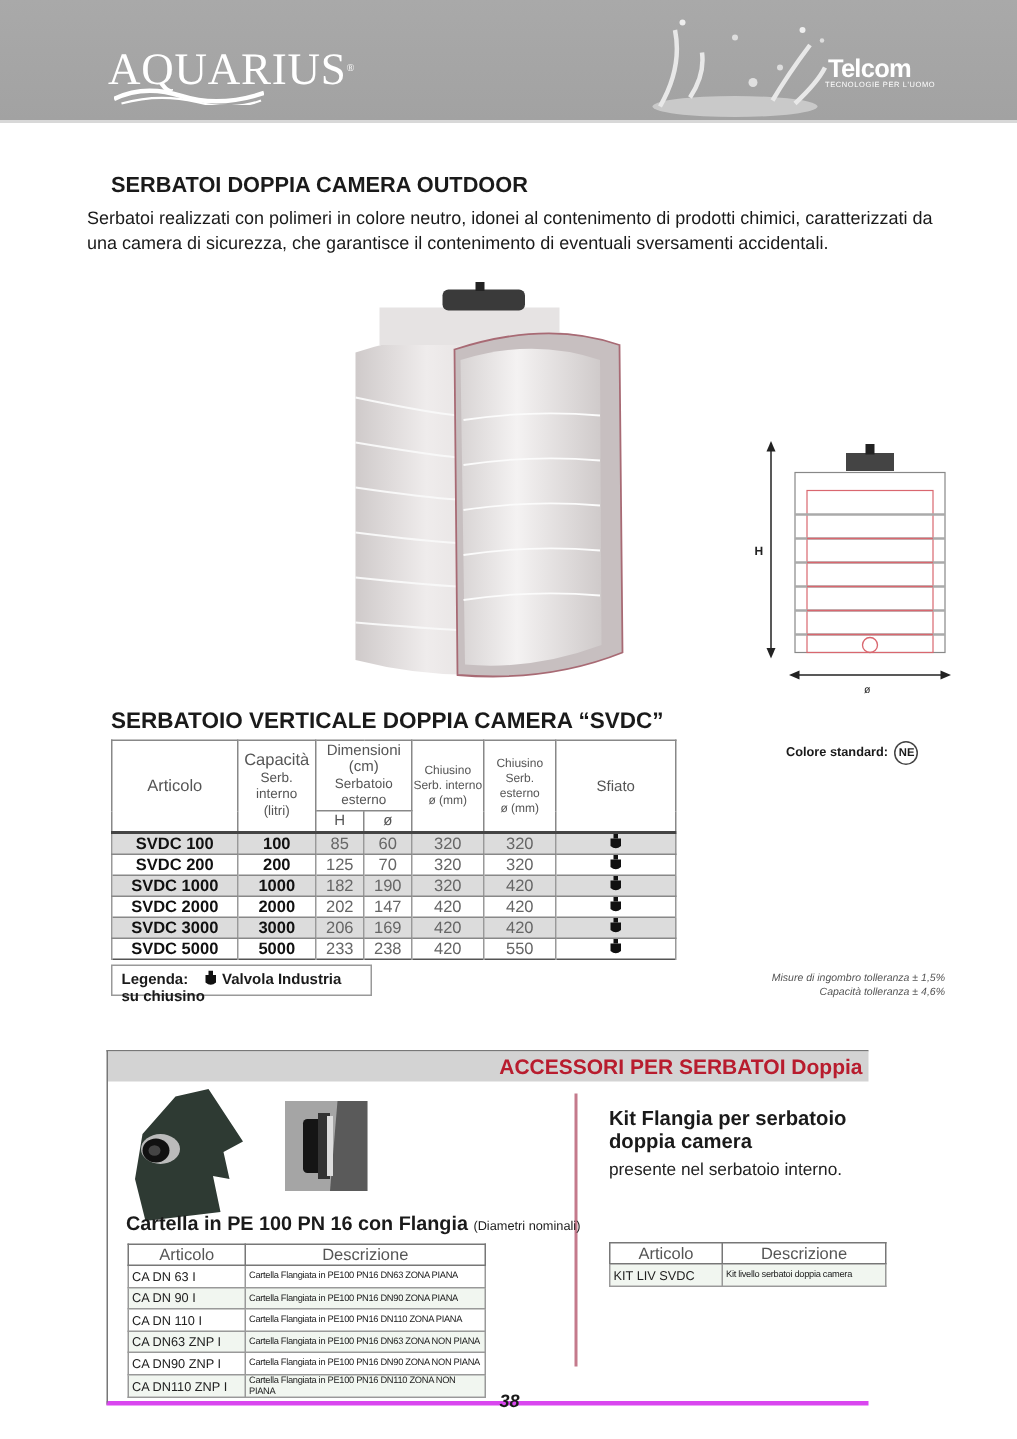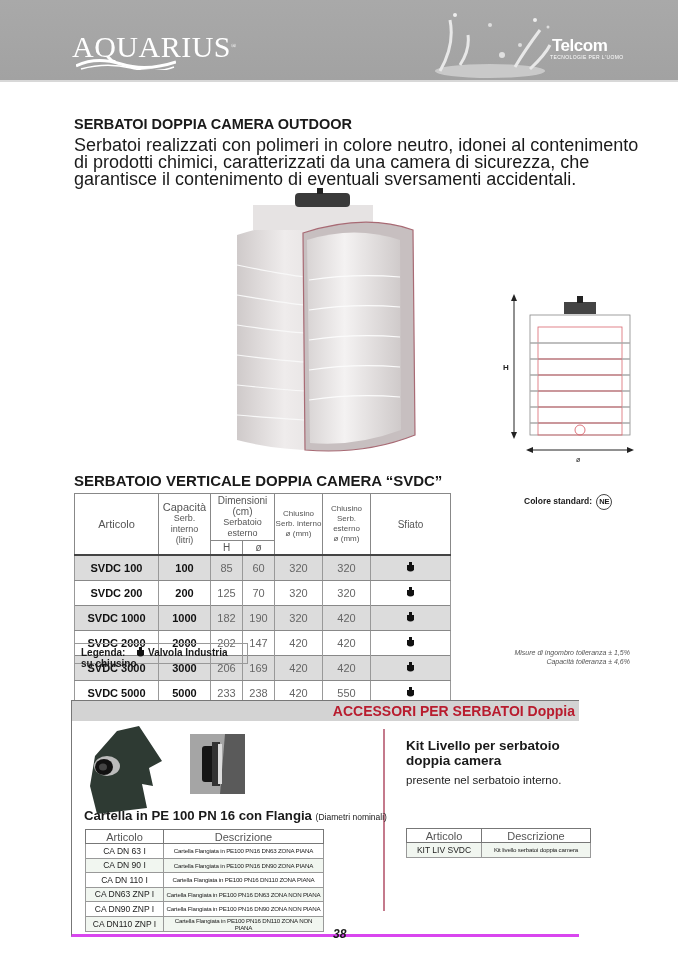--- a/index.html
+++ b/index.html
@@ -9,32 +9,32 @@
   .header { position: absolute; left: 0; top: 0; width: 678px; height: 82px; background: linear-gradient(#a9a9a9, #a2a2a2); border-bottom: 2px solid #d8d8d8; }
   .brand { position: absolute; left: 72px; top: 30px; color: #fff; font-family: "Liberation Serif", serif; font-size: 24px; letter-spacing: 0.5px; }
   .brand .big { font-size: 30px; }
   .brand-wave { position: absolute; left: 76px; top: 58px; width: 100px; height: 12px; }
   .header-title { position: absolute; left: 242px; top: 50px; font-size: 17px; font-weight: bold; color: #222; }
   .splash { position: absolute; left: 420px; top: 5px; width: 140px; height: 75px; }
   .telcom { position: absolute; left: 552px; top: 36px; color: #fff; font-weight: bold; font-size: 17px; letter-spacing: -0.5px; }
   .telcom-sub { position: absolute; left: 550px; top: 54px; color: #fff; font-size: 5px; letter-spacing: 0.4px; }
 
   .sec-title { position: absolute; left: 74px; top: 116px; font-size: 14.5px; font-weight: bold; color: #1a1a1a; }
-  .sec-desc { position: absolute; left: 74px; top: 137px; width: 570px; font-size: 18px; line-height: 17px; color: #1a1a1a; }
+  .sec-desc { position: absolute; left: 58px; top: 137px; width: 570px; font-size: 12px; line-height: 17px; color: #1a1a1a; }
 
   .tank-photo { position: absolute; left: 225px; top: 185px; width: 195px; height: 275px; }
   .tank-drawing { position: absolute; left: 500px; top: 290px; width: 140px; height: 175px; }
 
   .tbl-title { position: absolute; left: 74px; top: 472px; font-size: 15px; font-weight: bold; }
   table { border-collapse: collapse; }
   .main-tbl { position: absolute; left: 74px; top: 493px; width: 377px; border: 1.5px solid #555; font-size: 11px; }
   .main-tbl th { font-weight: normal; color: #555; border: 1px solid #888; text-align: center; line-height: 11px; padding: 1px 0; }
   .main-tbl th.lg { font-size: 11px; }
   .main-tbl th.sm { font-size: 8px; line-height: 10px; }
-  .main-tbl td { border-left: 1px solid #999; border-right: 1px solid #999; text-align: center; height: 25px; color: #666; font-size: 11px; }
+  .main-tbl td { border-left: 1px solid #999; border-right: 1px solid #999; text-align: center; height: 14px; color: #666; font-size: 11px; }
   .main-tbl td.b { color: #111; font-weight: bold; }
   .main-tbl tr.odd td { background: #dcdcdc; border-bottom: 1px solid #888; border-top: 1px solid #888; }
   .main-tbl tbody { border-top: 2px solid #444; }
 
   .legend { position: absolute; left: 74px; top: 643px; width: 174px; height: 21px; border: 1px solid #999; font-size: 10px; padding: 3px 6px; }
   .legend .lbl { font-weight: bold; margin-right: 8px; }
   .legend .txt { font-weight: bold; }
 
   .std-color { position: absolute; left: 524px; top: 494px; font-size: 8.5px; font-weight: bold; }
   .ne-badge { display: inline-block; width: 16px; height: 16px; border: 1px solid #444; border-radius: 50%; font-size: 7.5px; text-align: center; line-height: 14px; vertical-align: middle; margin-left: 2px; }
@@ -45,21 +45,21 @@
   .acc-title { position: absolute; right: 4px; top: 2px; font-size: 14px; font-weight: bold; color: #b81c2e; }
   .acc-divider { position: absolute; left: 311px; top: 28px; width: 1.5px; height: 182px; background: #c47a8c; }
 
   .flange1 { position: absolute; left: 15px; top: 25px; width: 78px; height: 88px; }
   .flange2 { position: absolute; left: 118px; top: 33px; width: 55px; height: 60px; background: #999; }
   .cartella-title { position: absolute; left: 12px; top: 107px; font-size: 13.2px; font-weight: bold; }
   .cartella-title .small { font-size: 8.5px; font-weight: normal; }
 
   .acc-tbl { border: 1.5px solid #444; font-size: 8px; }
   .acc-tbl th { font-weight: normal; color: #555; border: 1px solid #777; font-size: 11px; padding: 0 2px; height: 14px; }
-  .acc-tbl td { border: 1px solid #999; text-align: center; height: 14.5px; padding: 0 2px; }
+  .acc-tbl td { border: 1px solid #999; height: 14.5px; padding: 0 2px; }
   .acc-tbl td.code { font-size: 8.5px; color: #222; }
   .acc-tbl td.desc { font-size: 6.2px; color: #222; letter-spacing: -0.2px; }
   .acc-tbl tr.odd td { background: #f1f6f0; }
   .cart-tbl { position: absolute; left: 13px; top: 128px; width: 239px; }
   .kit-tbl { position: absolute; left: 334px; top: 127px; width: 185px; }
 
   .kit-title { position: absolute; left: 334px; top: 37px; font-size: 13.5px; font-weight: bold; }
   .kit-desc { position: absolute; left: 334px; top: 72px; font-size: 11.5px; line-height: 15px; color: #222; }
 
   .page-num { position: absolute; left: 333px; top: 927px; font-size: 12px; font-weight: bold; font-style: italic; }
@@ -337,21 +337,21 @@
           <td class="code">CA DN90 ZNP I</td>
           <td class="desc">Cartella Flangiata in PE100 PN16 DN90 ZONA NON PIANA</td>
         </tr>
         <tr class="odd">
           <td class="code">CA DN110 ZNP I</td>
           <td class="desc">Cartella Flangiata in PE100 PN16 DN110 ZONA NON PIANA</td>
         </tr>
       </tbody>
   </table>
 
-  <div class="kit-title">Kit Livello per serbatoio doppia camera</div>
+  <div class="kit-title">Kit Flangia per serbatoio doppia camera</div>
   <div class="kit-desc">
     <div>presente nel serbatoio interno.</div>
   </div>
   <table class="acc-tbl kit-tbl">
     <thead>
       <tr>
         <th style="width:75px">Articolo</th>
         <th>Descrizione</th>
       </tr>
     </thead>

